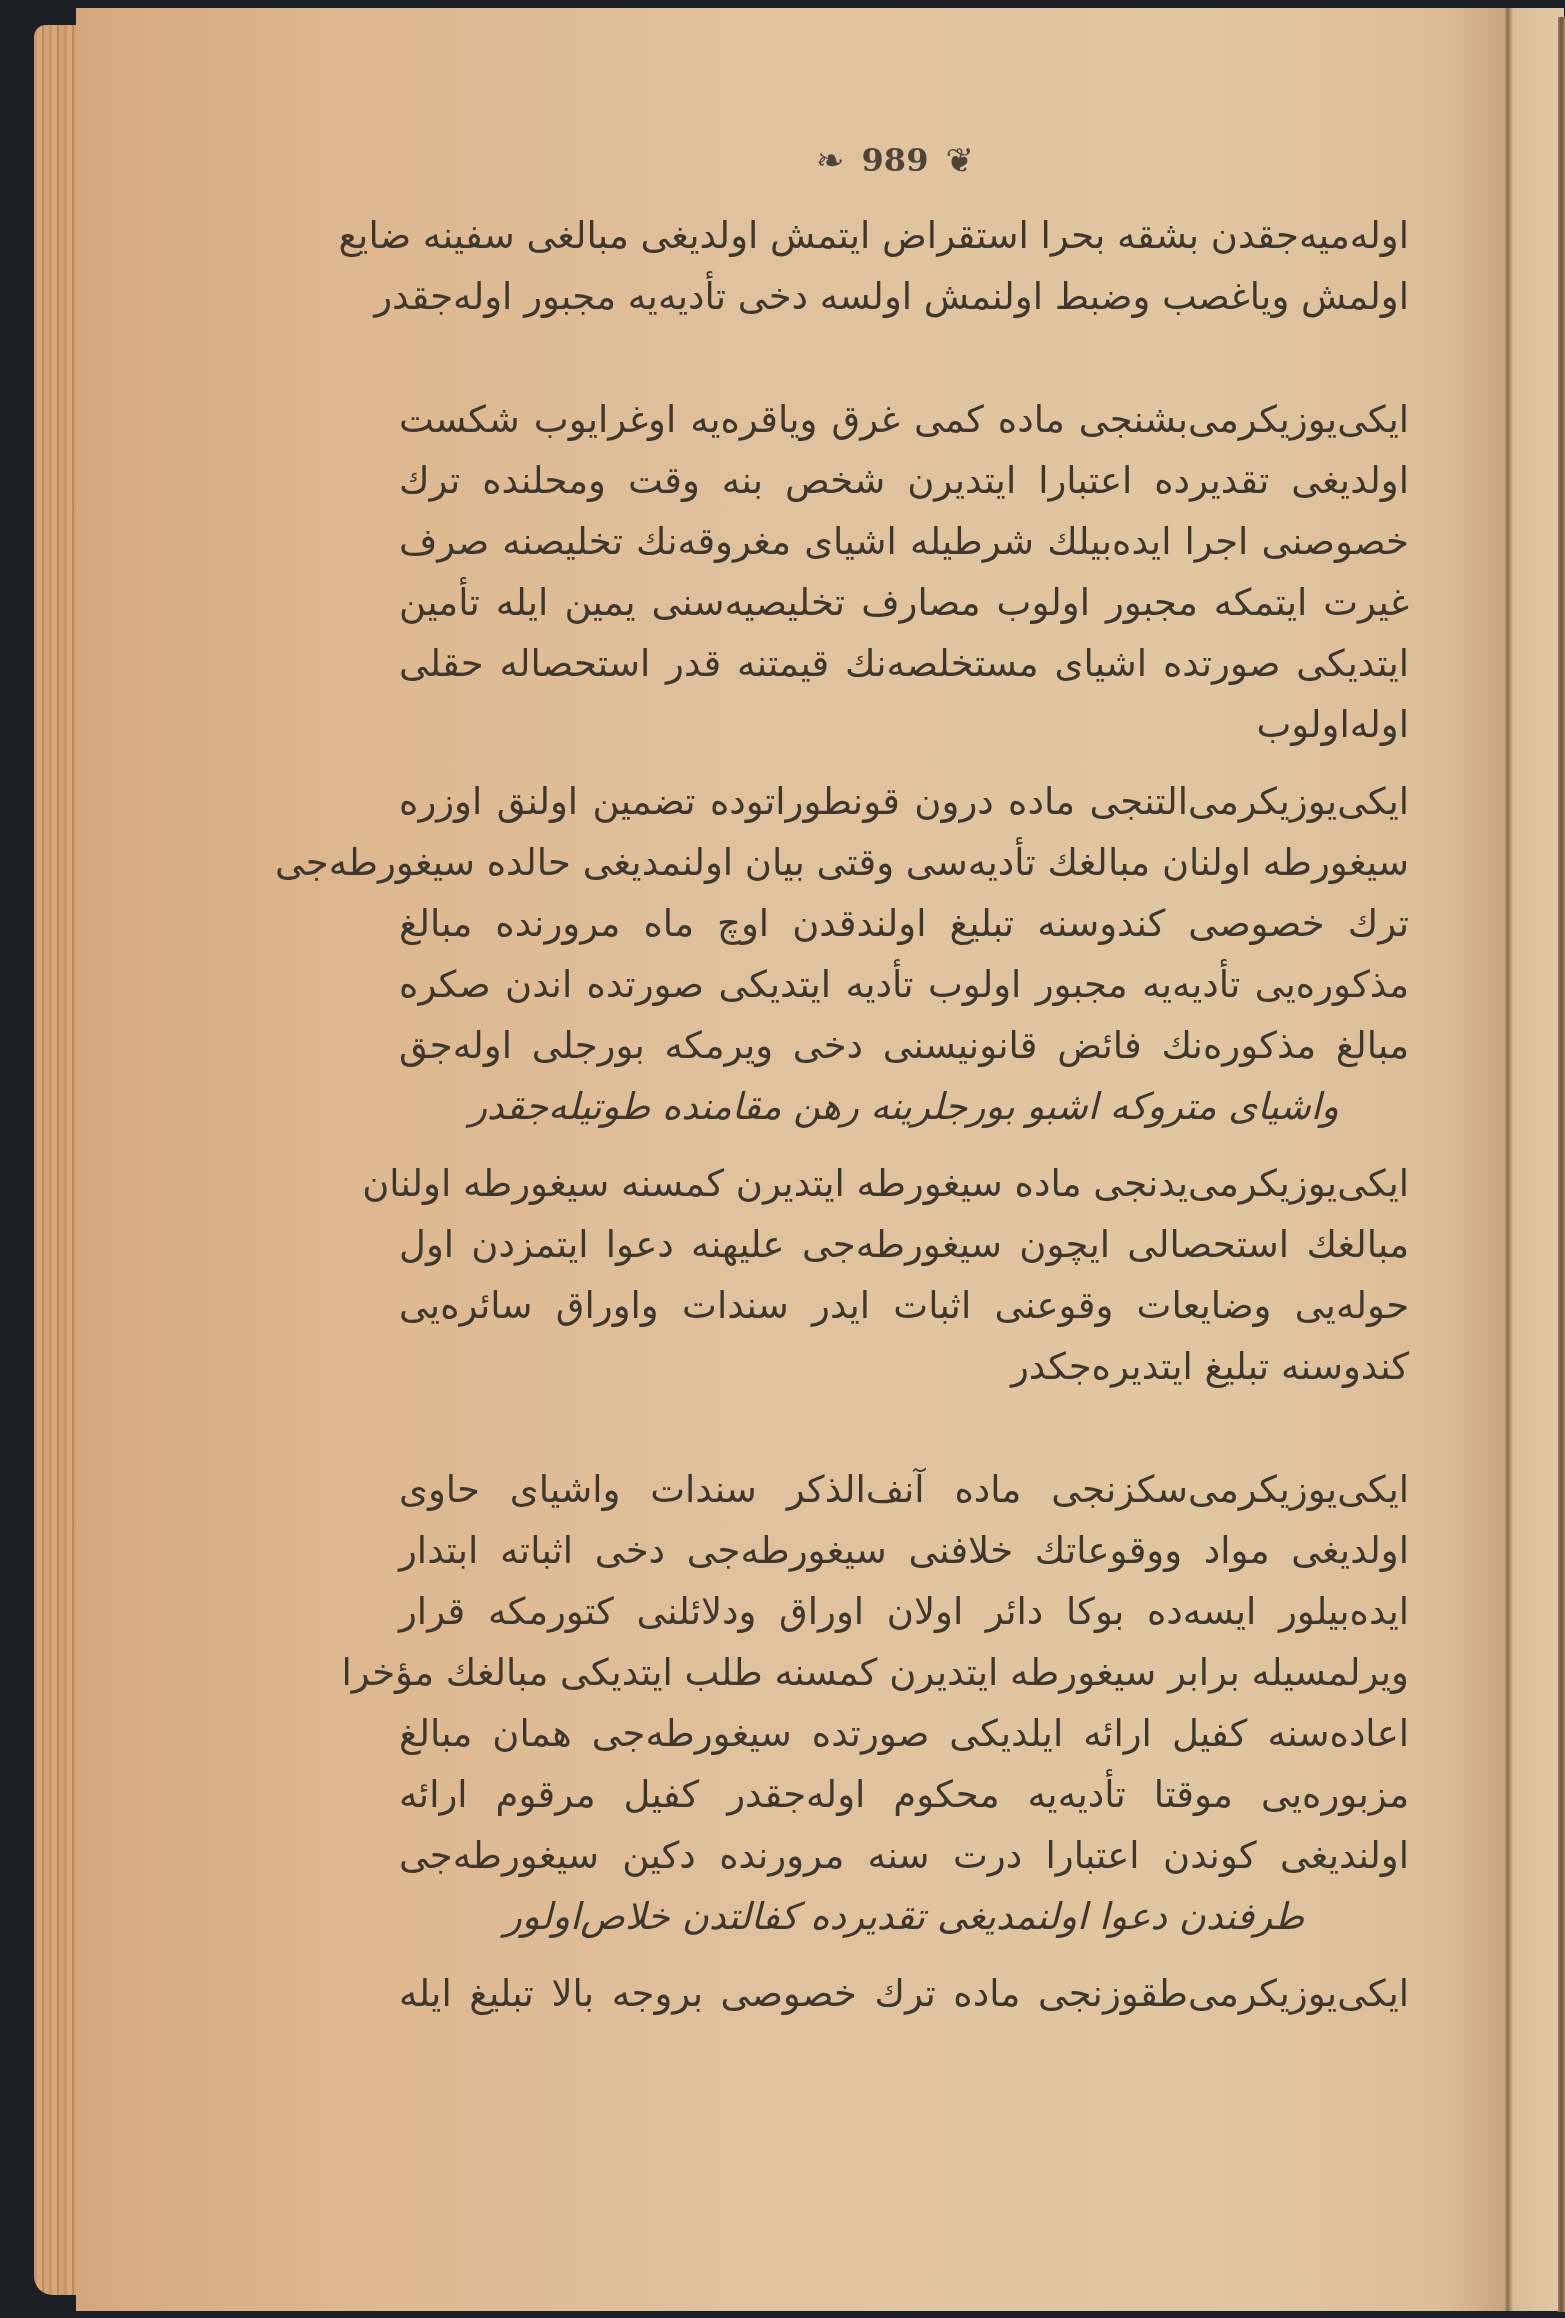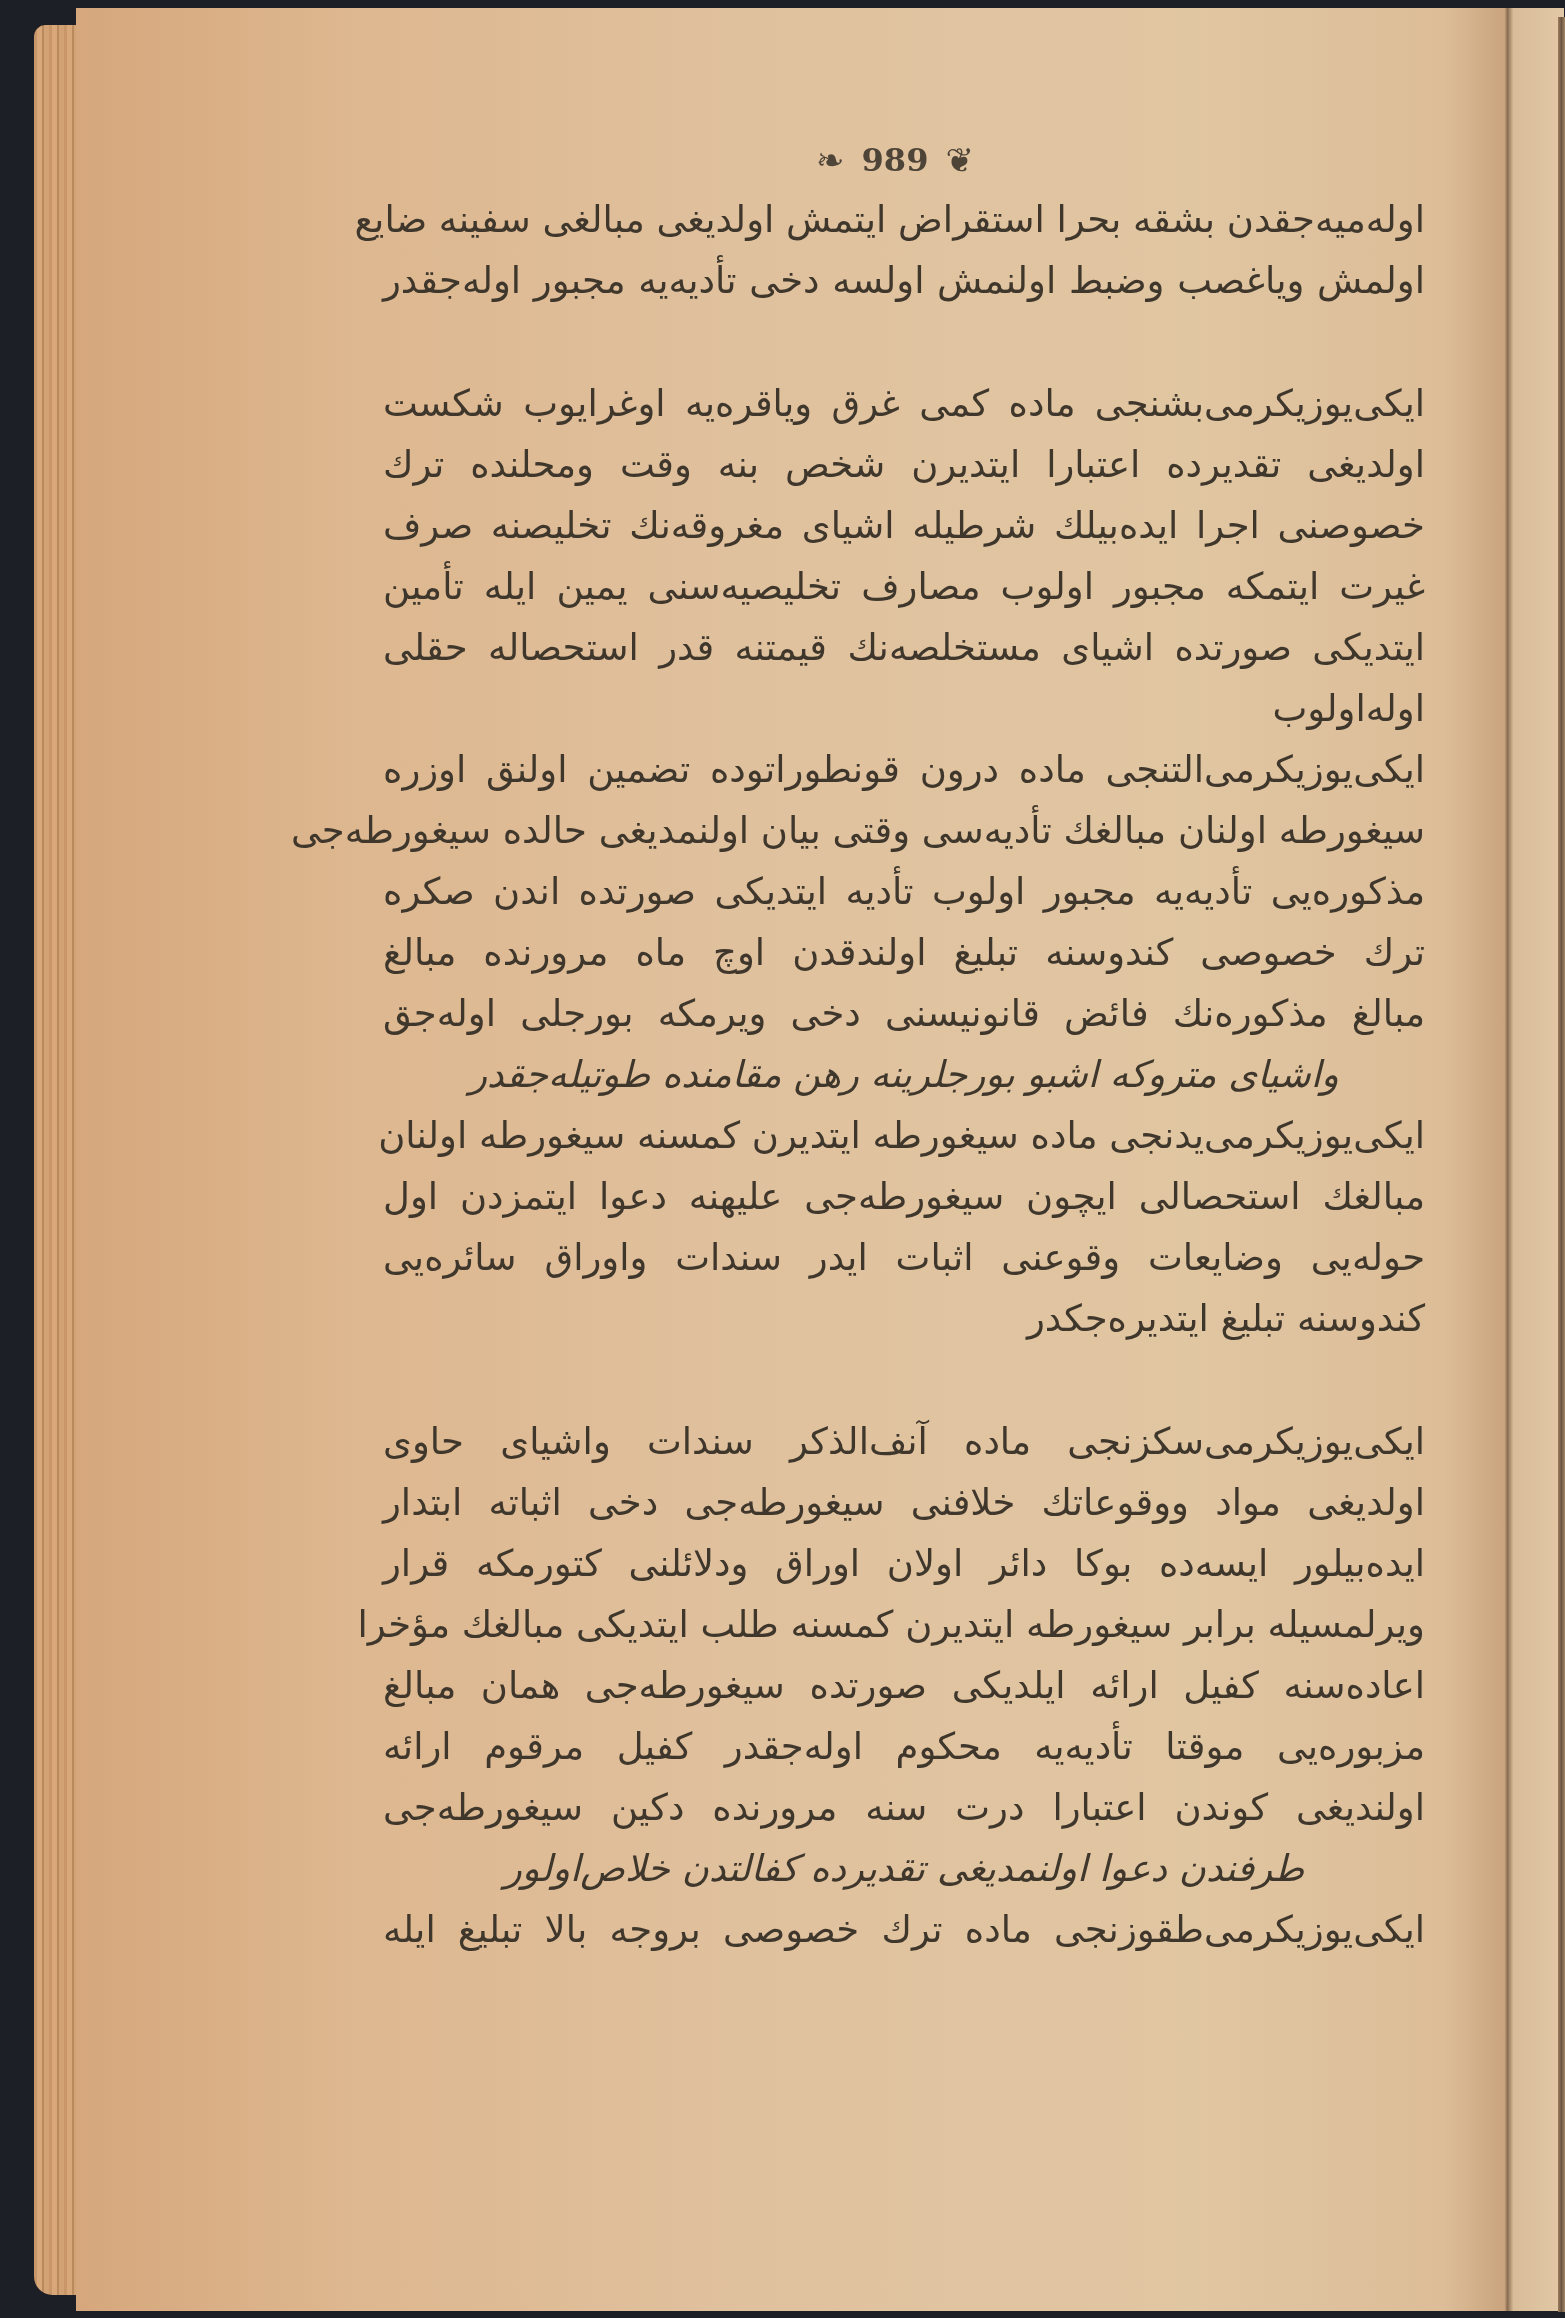--- a/index.html
+++ b/index.html
@@ -33,21 +33,21 @@
   }
   .ornament { font-size: 34px; color: #4e4538; }
   .page-number { font-size: 32px; font-weight: bold; direction: rtl; }
   .text-block {
     position: absolute; left: 383px; top: 189px; width: 1042px;
     direction: rtl; text-align: justify; text-align-last: right;
     color: #3f372c;
     font-family: "DejaVu Sans", sans-serif;
     font-size: 37px; line-height: 61px;
   }
-  .para { margin: 0; }
+  .para { margin: 16px; }
   .para.gap-before { margin-top: 62px; }
   .line { display: block; white-space: nowrap; text-align: justify; text-align-last: justify; }
   .line.short { text-align-last: right; }
   .line.center { text-align: center; text-align-last: center; font-style: italic; }
 </style>
 </head>
 <body>
 
 <div class="book">
   <div class="page-edges"></div>
@@ -73,22 +73,22 @@
     <span class="line">اولدیغی تقدیرده اعتبارا ایتدیرن شخص بنه وقت ومحلنده ترك</span>
     <span class="line">خصوصنی اجرا ایده‌بیلك شرطیله اشیای مغروقه‌نك تخلیصنه صرف</span>
     <span class="line">غیرت ایتمکه مجبور اولوب مصارف تخلیصیه‌سنی یمین ایله تأمین</span>
     <span class="line">ایتدیکی صورتده اشیای مستخلصه‌نك قیمتنه قدر استحصاله حقلی</span>
     <span class="line short">اوله‌اولوب</span>
   </div>
 
   <div class="para">
     <span class="line">ایکی‌یوزیکرمی‌التنجی ماده   درون قونطوراتوده تضمین اولنق اوزره</span>
     <span class="line">سیغورطه اولنان مبالغك تأدیه‌سی وقتی بیان اولنمدیغی حالده سیغورطه‌جی</span>
+    <span class="line">ترك خصوصی کندوسنه تبلیغ اولندقدن اوچ ماه مرورنده مبالغ</span>
     <span class="line">مذکوره‌یی تأدیه‌یه مجبور اولوب تأدیه ایتدیکی صورتده اندن صکره</span>
-    <span class="line">ترك خصوصی کندوسنه تبلیغ اولندقدن اوچ ماه مرورنده مبالغ</span>
     <span class="line">مبالغ مذکوره‌نك فائض قانونیسنی دخی ویرمکه بورجلی اوله‌جق</span>
     <span class="line center">واشیای متروکه اشبو بورجلرینه رهن مقامنده طوتیله‌جقدر</span>
   </div>
 
   <div class="para">
     <span class="line">ایکی‌یوزیکرمی‌یدنجی ماده   سیغورطه ایتدیرن کمسنه سیغورطه اولنان</span>
     <span class="line">مبالغك استحصالی ایچون سیغورطه‌جی علیهنه دعوا ایتمزدن اول</span>
     <span class="line">حوله‌یی وضایعات وقوعنی اثبات ایدر سندات واوراق سائره‌یی</span>
     <span class="line short">کندوسنه تبلیغ ایتدیره‌جکدر</span>
   </div>

